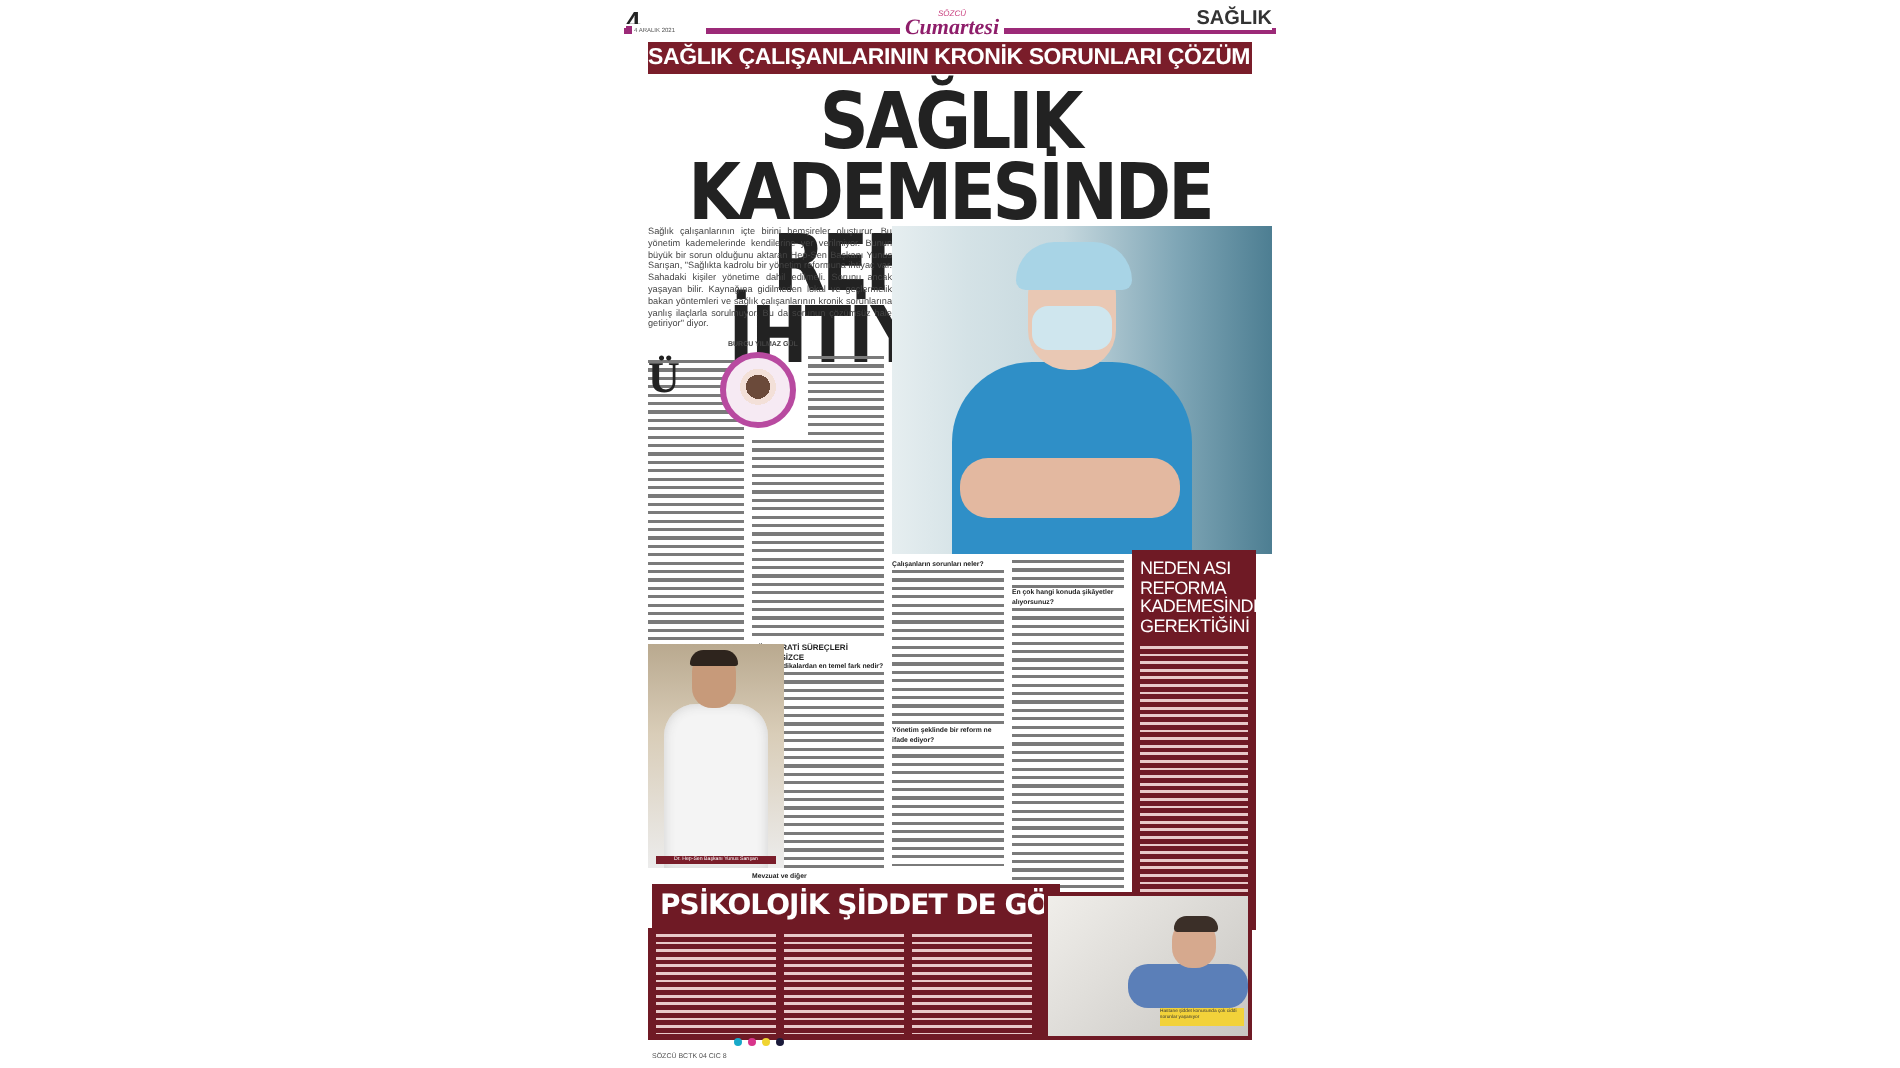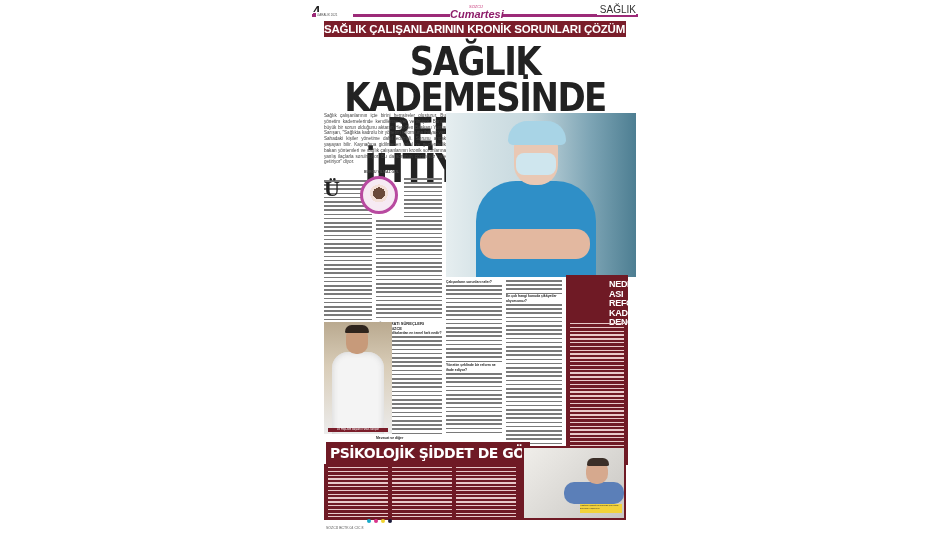--- a/index.html
+++ b/index.html
@@ -4,22 +4,22 @@
   <style>
     html, body { margin: 0; padding: 0; background: #ffffff; }
     body { width: 950px; height: 534px; position: relative; overflow: hidden; font-family: "Liberation Sans", sans-serif; }
     .page { position: absolute; left: 310px; top: 0; width: 330px; height: 534px; background: #fff; }
     .pgnum { position: absolute; left: 3px; top: 3px; font-size: 13px; font-weight: bold; color: #222; font-family: "Liberation Sans", sans-serif; }
     .topbar { position: absolute; left: 2px; top: 14px; width: 326px; height: 3px; background: #9c2a78; }
     .datebox { position: absolute; left: 3px; top: 12px; width: 36px; height: 6px; background: #fff; font-size: 3px; color: #555; line-height: 6px; padding-left: 4px;}
     .datebox::before { content:""; position:absolute; left:0; top:1px; width:3px; height:4px; background:#9c2a78;}
     .masthead { position: absolute; left: 140px; top: 4px; width: 52px; height: 16px; background: #fff; text-align: center; }
     .masthead .small { font-size: 4px; color: #c9407f; display: block; line-height: 5px; font-style: italic; }
-    .masthead .big { font-size: 11px; color: #8e1d6a; font-family: Liberation Sans, sans-serif; font-style: italic; font-weight: bold; line-height: 10px; display:block; }
-    .section { position: absolute; right: 4px; top: 4px; font-size: 10px; font-weight: normal; color: #333; background:#fff; padding-left:3px; }
+    .masthead .big { font-size: 11px; color: #8e1d6a; font-family: Liberation Serif, serif; font-style: italic; font-weight: bold; line-height: 10px; display:block; }
+    .section { position: absolute; right: 4px; top: 4px; font-size: 10px; font-weight: bold; color: #333; background:#fff; padding-left:3px; }
     .kicker { position: absolute; left: 14px; top: 21px; width: 302px; height: 16px; background: #7a1d2a; color: #fff; font-weight: bold; font-size: 11.5px; line-height: 16px; text-align: center; letter-spacing: -0.2px; font-family: "Liberation Sans", sans-serif; white-space: nowrap; overflow: hidden; }
     .headline { position: absolute; left: 14px; top: 44px; width: 302px; text-align: center; font-weight: 900; color: #222; font-size: 34px; line-height: 31px; letter-spacing: -1.5px; font-family: "DejaVu Sans", sans-serif; transform: scaleY(1.15); transform-origin: top; }
     .lead { position: absolute; left: 14px; top: 113px; width: 122px; font-size: 4.6px; line-height: 5.8px; color: #444; text-align: justify; }
     .col { position: absolute; }
     .dropcap { float:left; font-size: 22px; line-height: 18px; font-weight: bold; color:#222; margin-right:1px; font-family: "Liberation Serif", serif;}
     .fill { background: repeating-linear-gradient(to bottom, #7a7a7a 0, #7a7a7a 1.6px, transparent 1.6px, transparent 4.2px); }
     .fillw { background: repeating-linear-gradient(to bottom, #e8c9c9 0, #e8c9c9 1.4px, transparent 1.4px, transparent 3.8px); }
     .subhead { font-size: 4px; font-weight: bold; color: #222; line-height: 5px; }
     .avatar-badge { position: absolute; left: 360px; top: 176px; width: 38px; height: 38px; border-radius: 50%; border: 3px solid #b84aa0; background: radial-gradient(circle at 50% 45%, #6b4a3a 0 6px, #f3e0d8 6px 9px, #f6eaf3 9px); box-sizing: border-box; }
     .avatar-label { position:absolute; left: 364px; top: 170px; font-size: 3.5px; font-weight:bold; color:#444; }
@@ -28,21 +28,21 @@
     .nurse-head { position:absolute; left: 68px; top: 14px; width: 44px; height: 58px; background: #e9c8b4; border-radius: 20px; }
     .nurse-cap { position:absolute; left: 62px; top: 8px; width: 58px; height: 24px; background: #a8d4e6; border-radius: 24px 24px 6px 6px; }
     .nurse-mask { position:absolute; left: 70px; top: 40px; width: 40px; height: 22px; background: #cfe6ee; border-radius: 8px; }
     .nurse-arms { position:absolute; left: 34px; top: 116px; width: 110px; height: 30px; background: #e3b8a0; border-radius: 14px; }
     .photo-doctor { position: absolute; left: 324px; top: 322px; width: 68px; height: 112px; background: linear-gradient(180deg, #b9a98f 0%, #d9cdb8 40%, #ececec 100%); overflow:hidden; }
     .doc-suit { position:absolute; left: 8px; top: 30px; width: 52px; height: 82px; background:#f4f4f4; border-radius: 16px 16px 0 0; box-shadow: inset 0 0 6px #cfcfcf; }
     .doc-head { position:absolute; left: 22px; top: 4px; width: 22px; height: 28px; background:#c79a7a; border-radius: 10px; }
     .doc-hair { position:absolute; left: 21px; top: 3px; width: 24px; height: 8px; background:#2e241d; border-radius: 10px 10px 2px 2px; }
     .doc-caption { position:absolute; left: 4px; bottom: 2px; width: 60px; height: 4px; background: #7a1d2a; color:#fff; font-size: 2.6px; line-height: 4px; text-align:center; }
     .sidebar-box { position: absolute; left: 566px; top: 275px; width: 62px; height: 190px; background: #6f1a25; color: #fff; }
-    .sidebar-box .title { font-size: 9px; font-weight: bold; line-height: 9.5px; padding: 5px 3px 2px 4px; letter-spacing: -0.3px; margin-left: 39px; }
+    .sidebar-box .title { font-size: 9px; font-weight: normal; line-height: 9.5px; padding: 5px 3px 2px 4px; letter-spacing: -0.3px; }
     .sidebar-box .txt { position:absolute; left: 4px; top: 48px; width: 54px; height: 136px; }
     .bottom-box { position: absolute; left: 324px; top: 464px; width: 302px; height: 56px; background: #6f1a25; }
     .bottom-title { position: absolute; left: 326px; top: 442px; width: 200px; height: 22px; background: #6f1a25; color: #fff; font-weight: 900; font-size: 14px; line-height: 22px; padding-left: 4px; letter-spacing: -0.5px; font-family: "DejaVu Sans", sans-serif; white-space: nowrap; overflow:hidden; }
     .bottom-box .bcol { position: absolute; top: 3px; height: 50px; }
     .patient-photo { position:absolute; left: 522px; top: 446px; width: 100px; height: 70px; background: linear-gradient(135deg, #f0eeea 0%, #dcdad6 50%, #c8c6c2 100%); overflow:hidden; border: 2px solid #6f1a25; }
     .patient-head { position:absolute; left: 62px; top: 12px; width: 22px; height: 24px; background:#d6a98e; border-radius: 10px; }
     .patient-hair { position:absolute; left: 63px; top: 10px; width: 22px; height: 8px; background:#3b2f28; border-radius: 10px 10px 3px 3px; }
     .patient-gown { position:absolute; left: 40px; top: 34px; width: 60px; height: 22px; background:#5b7fb8; border-radius: 10px; }
     .patient-caption { position:absolute; left: 56px; top: 56px; width: 42px; height: 9px; background:#f2d23a; font-size: 2.4px; line-height: 3px; color:#333; }
     .reg-marks { position:absolute; left: 367px; top: 519px; display:flex; gap: 3px; }
@@ -120,21 +120,21 @@
   <div class="fill" style="height:14px;"></div>
   <div class="subhead" style="font-size:3.4px;">En çok hangi konuda şikâyetler alıyorsunuz?</div>
   <div class="fill" style="height:140px;"></div>
 </div>
 
 <div class="sidebar-box">
   <div class="title">
     <div>NEDEN ASI</div>
     <div>REFORMA</div>
     <div>KADEMESİNDE</div>
-    <div>DENGESİZCE</div>
+    <div>GEREKTİĞİNİ</div>
   </div>
   <div class="txt fillw"></div>
 </div>
 
 <div class="bottom-box">
   <div class="bcol fillw" style="left:4px; width:60px;"></div>
   <div class="bcol fillw" style="left:68px; width:60px;"></div>
   <div class="bcol fillw" style="left:132px; width:60px;"></div>
 </div>
 <div class="bottom-title">PSİKOLOJİK ŞİDDET DE GÖRÜYORUZ</div>

